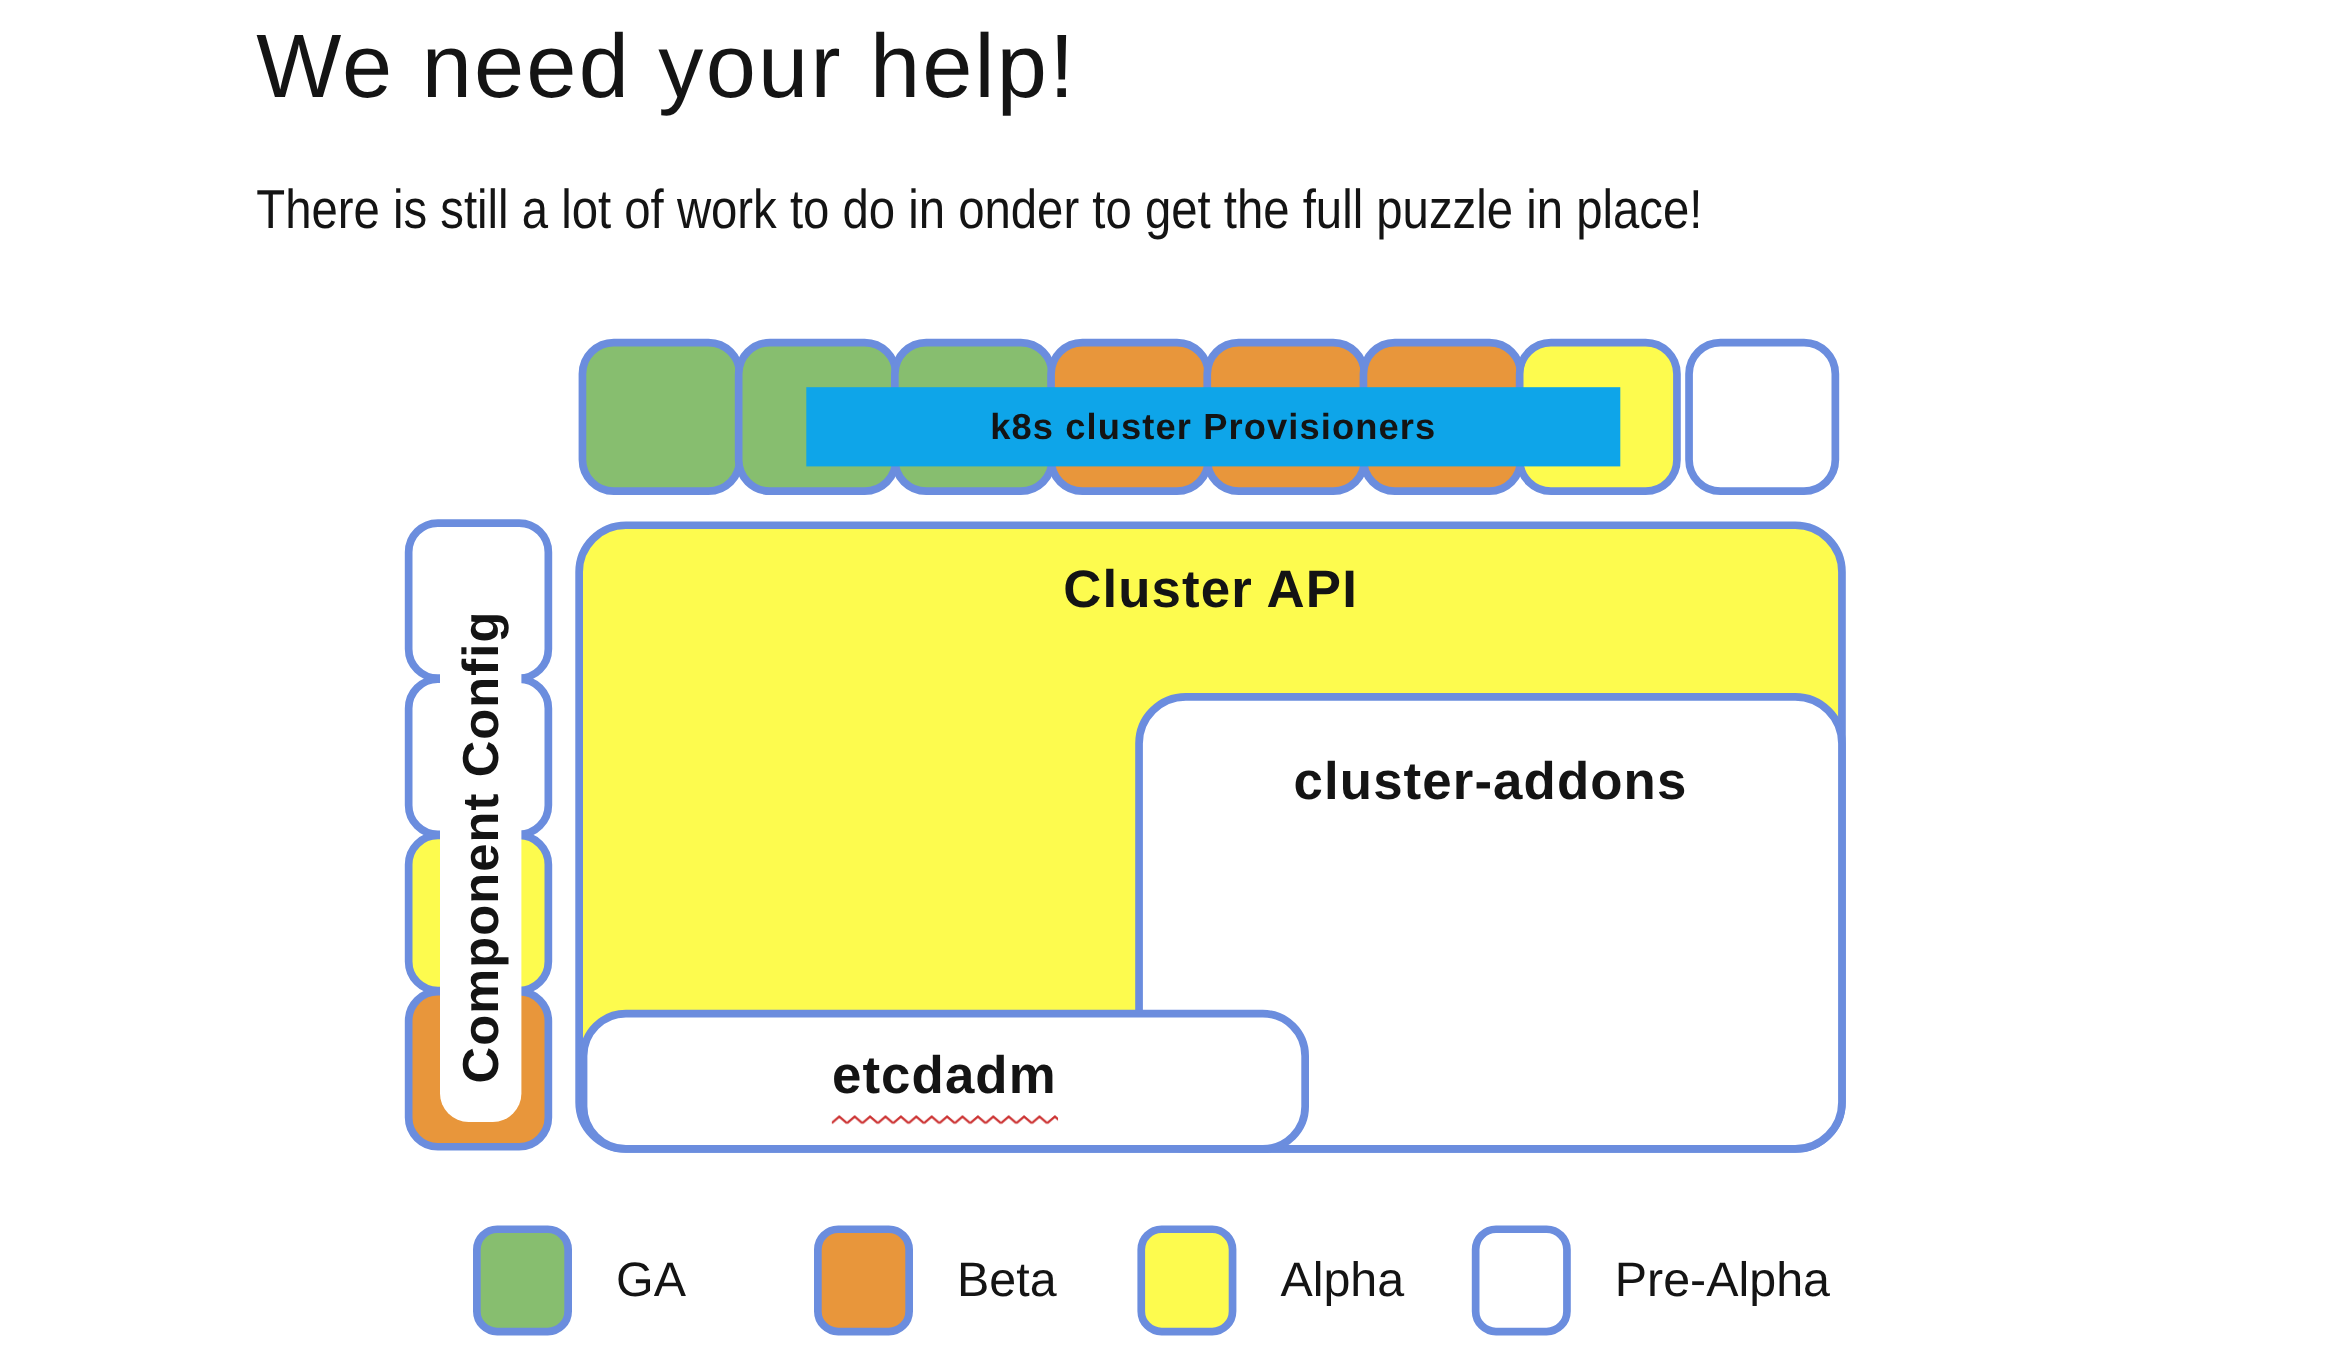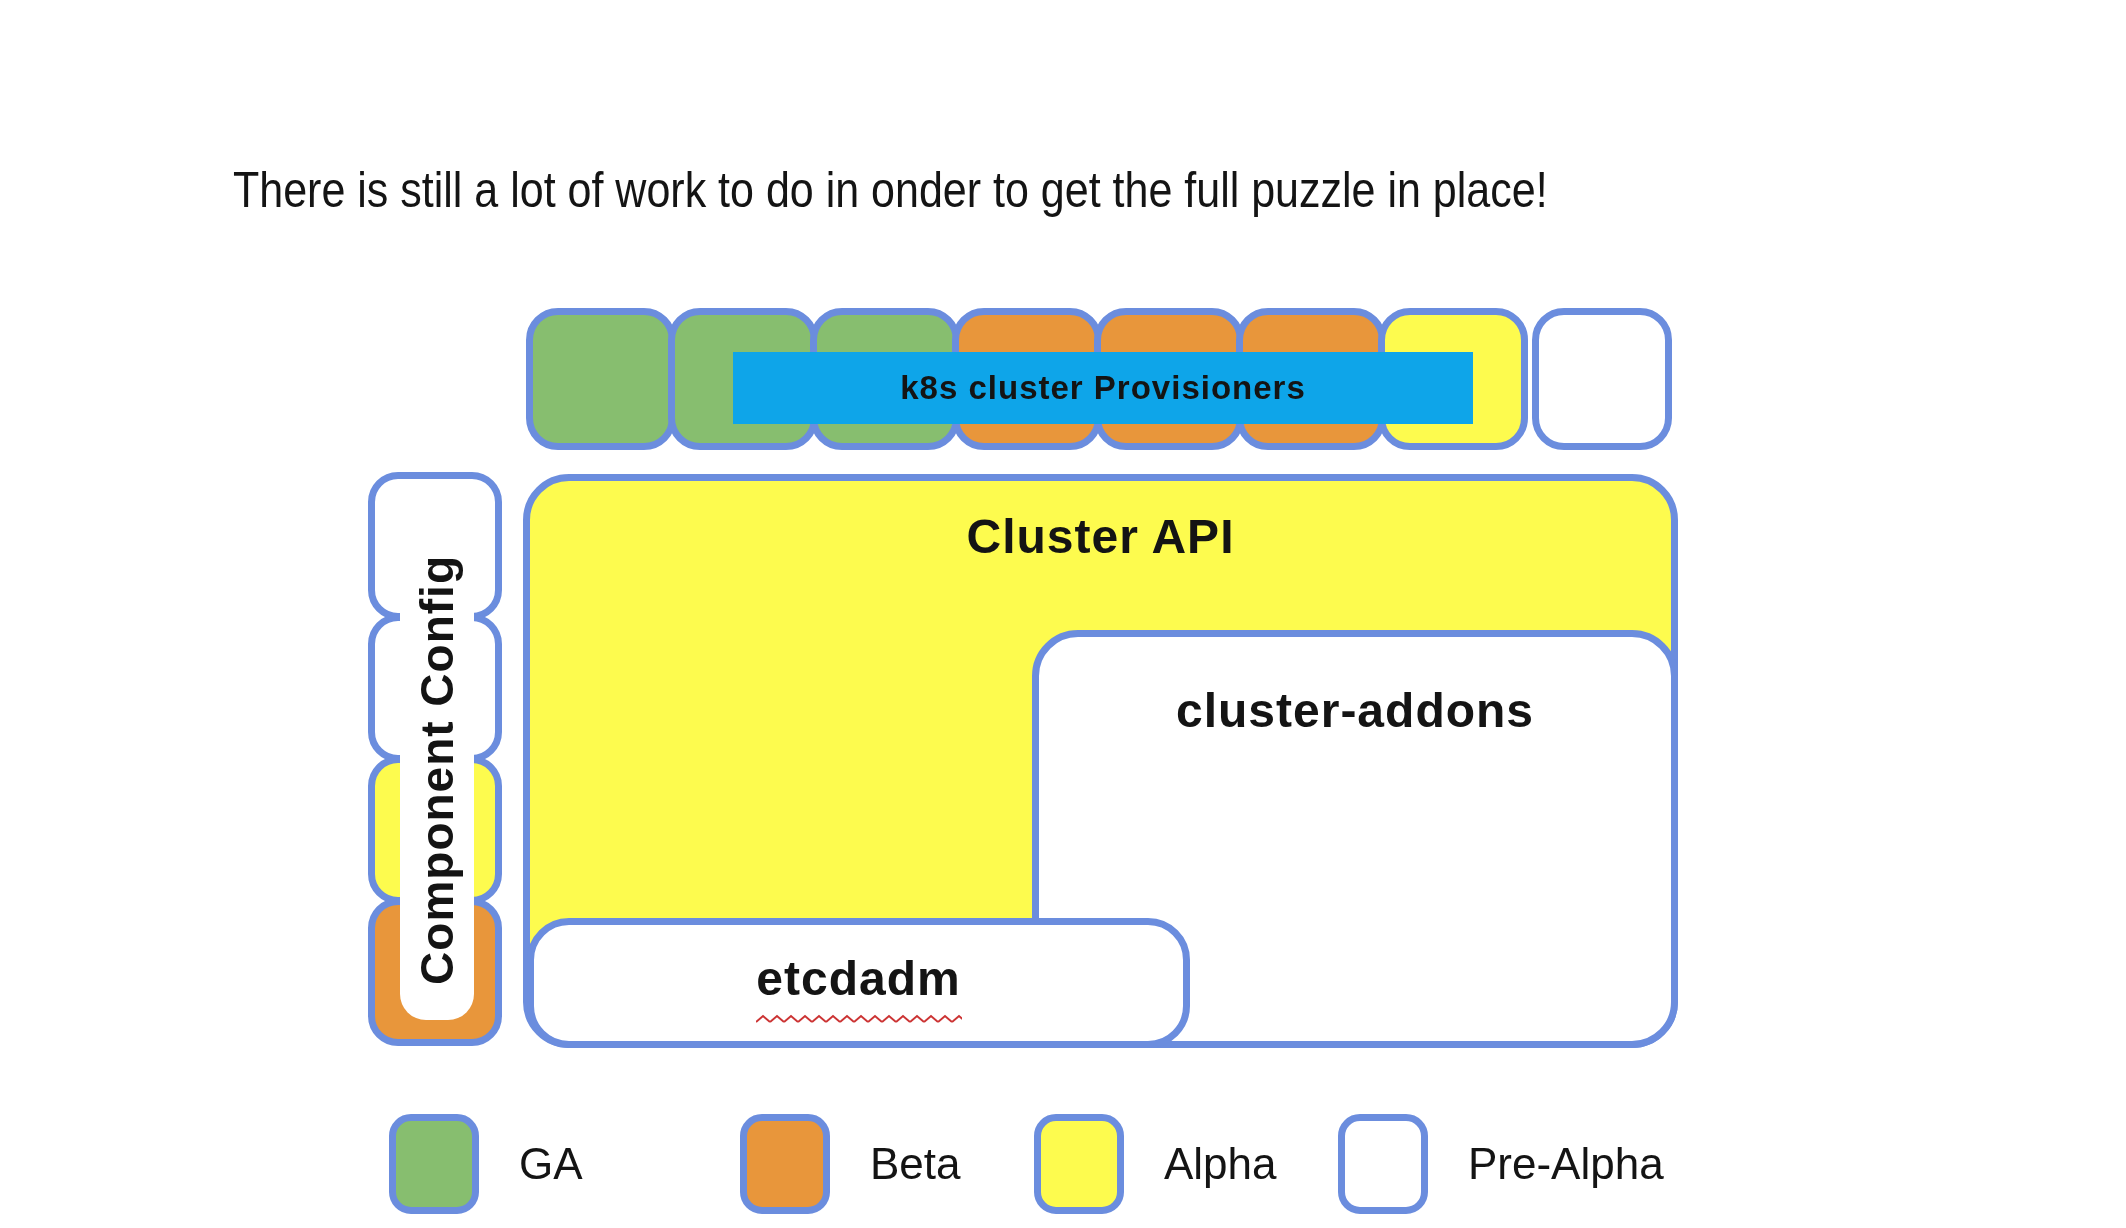--- a/index.html
+++ b/index.html
@@ -34,27 +34,28 @@
   .box-cluster-api{left:523px;top:474px;width:1155px;height:574px;padding-top:28px;z-index:1;}
   .box-cluster-addons{left:1032px;top:630px;width:646px;height:418px;padding-top:46px;z-index:2;}
   .box-kubeadm{left:765px;top:778px;width:667px;height:270px;padding-top:45px;z-index:3;}
   .box-etcdadm{left:527px;top:918px;width:663px;height:130px;padding-top:26px;z-index:4;border-radius:42px;}
   .box-label{display:inline-block;}
   .squiggle-wrap{display:block;line-height:0;margin-top:3px;}
 
   .legend-item{position:absolute;top:1114px;display:flex;align-items:center;height:100px;}
   .swatch{box-sizing:border-box;width:90px;height:100px;border:7px solid #6B8DDE;border-radius:22px;flex:none;}
   .legend-label{font-size:44px;font-weight:400;margin-left:40px;white-space:nowrap;}
-  .legend-0{left:389px;} .legend-1{left:740px;} .legend-2{left:1034px;} .legend-3{left:1338px;}
+  .legend-0{left:430px;} .legend-1{left:740px;} .legend-2{left:1034px;} .legend-3{left:1338px;}
 </style>
 </head>
 <body>
 
 <div class="canvas">
 
+  <div class="title">We need your help!</div>
   <div class="subtitle">There is still a lot of work to do in onder to get the full puzzle in place!</div>
 
   <div class="prov-row">
     <div class="piece" style="background-color: rgb(135, 190, 111);"></div>
     <div class="piece" style="background-color: rgb(135, 190, 111);"></div>
     <div class="piece" style="background-color: rgb(135, 190, 111);"></div>
     <div class="piece" style="background-color: rgb(232, 150, 59);"></div>
     <div class="piece" style="background-color: rgb(232, 150, 59);"></div>
     <div class="piece" style="background-color: rgb(232, 150, 59);"></div>
     <div class="piece" style="background-color: rgb(253, 251, 78);"></div>

